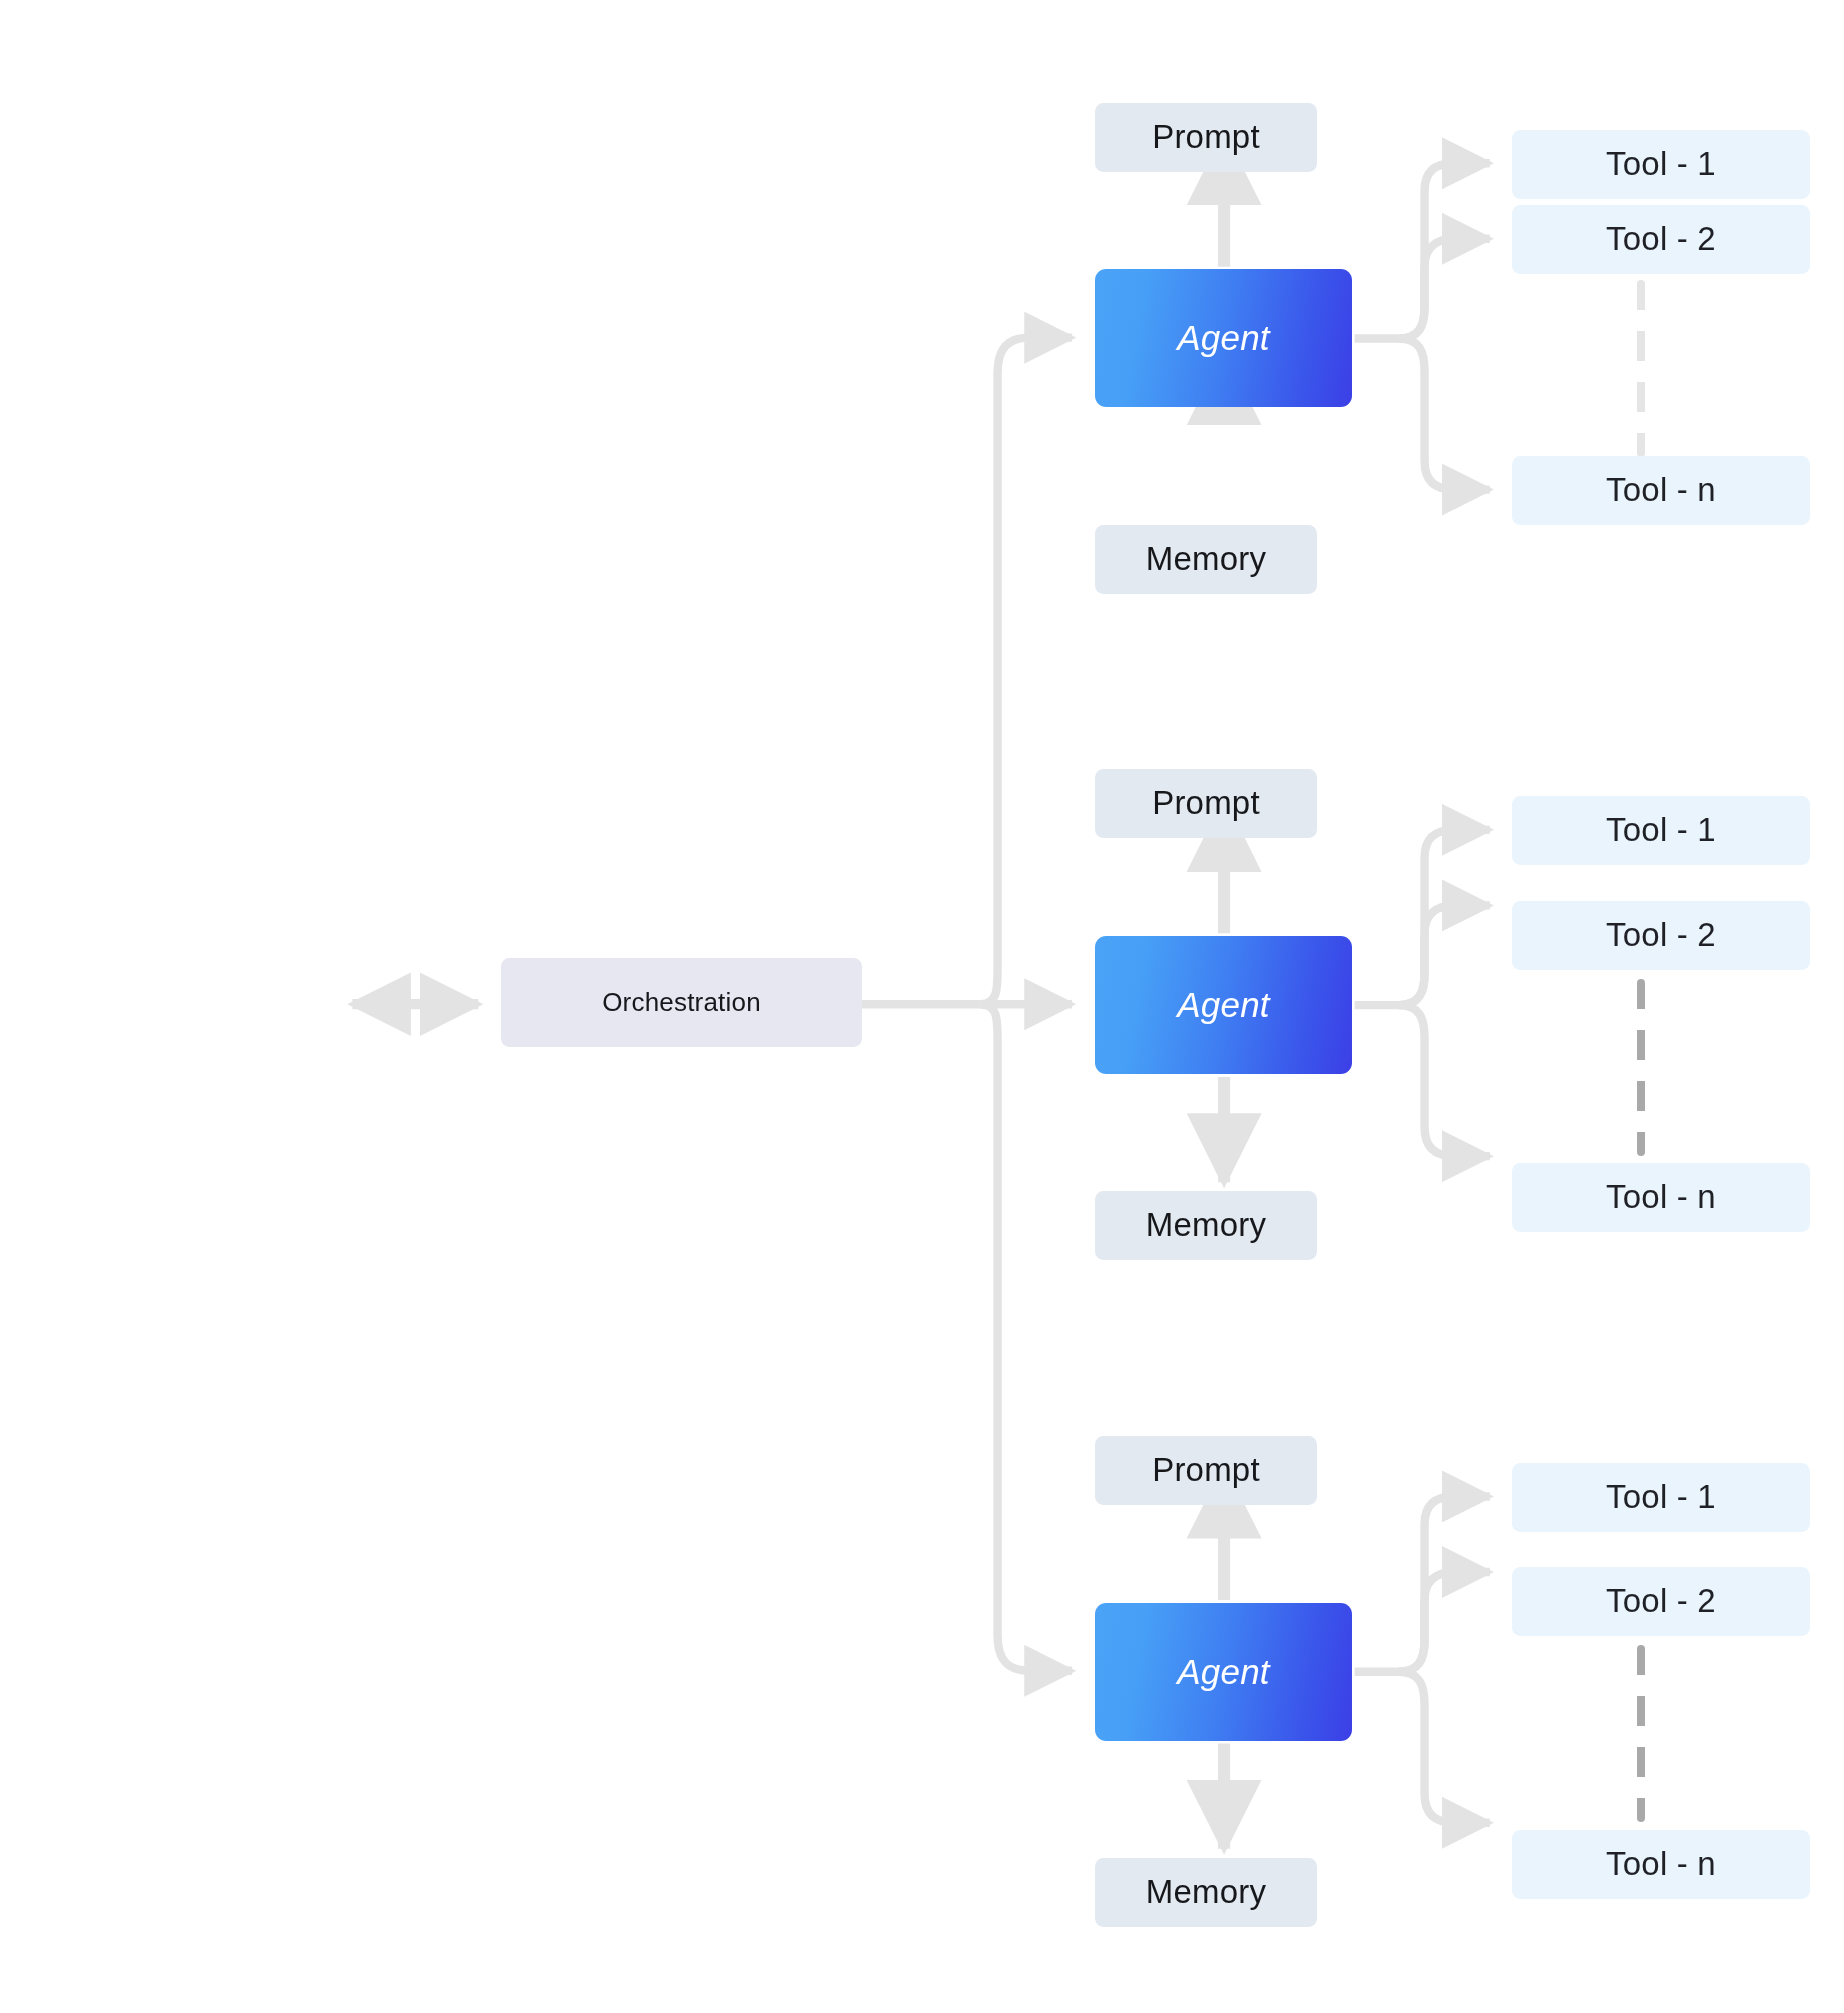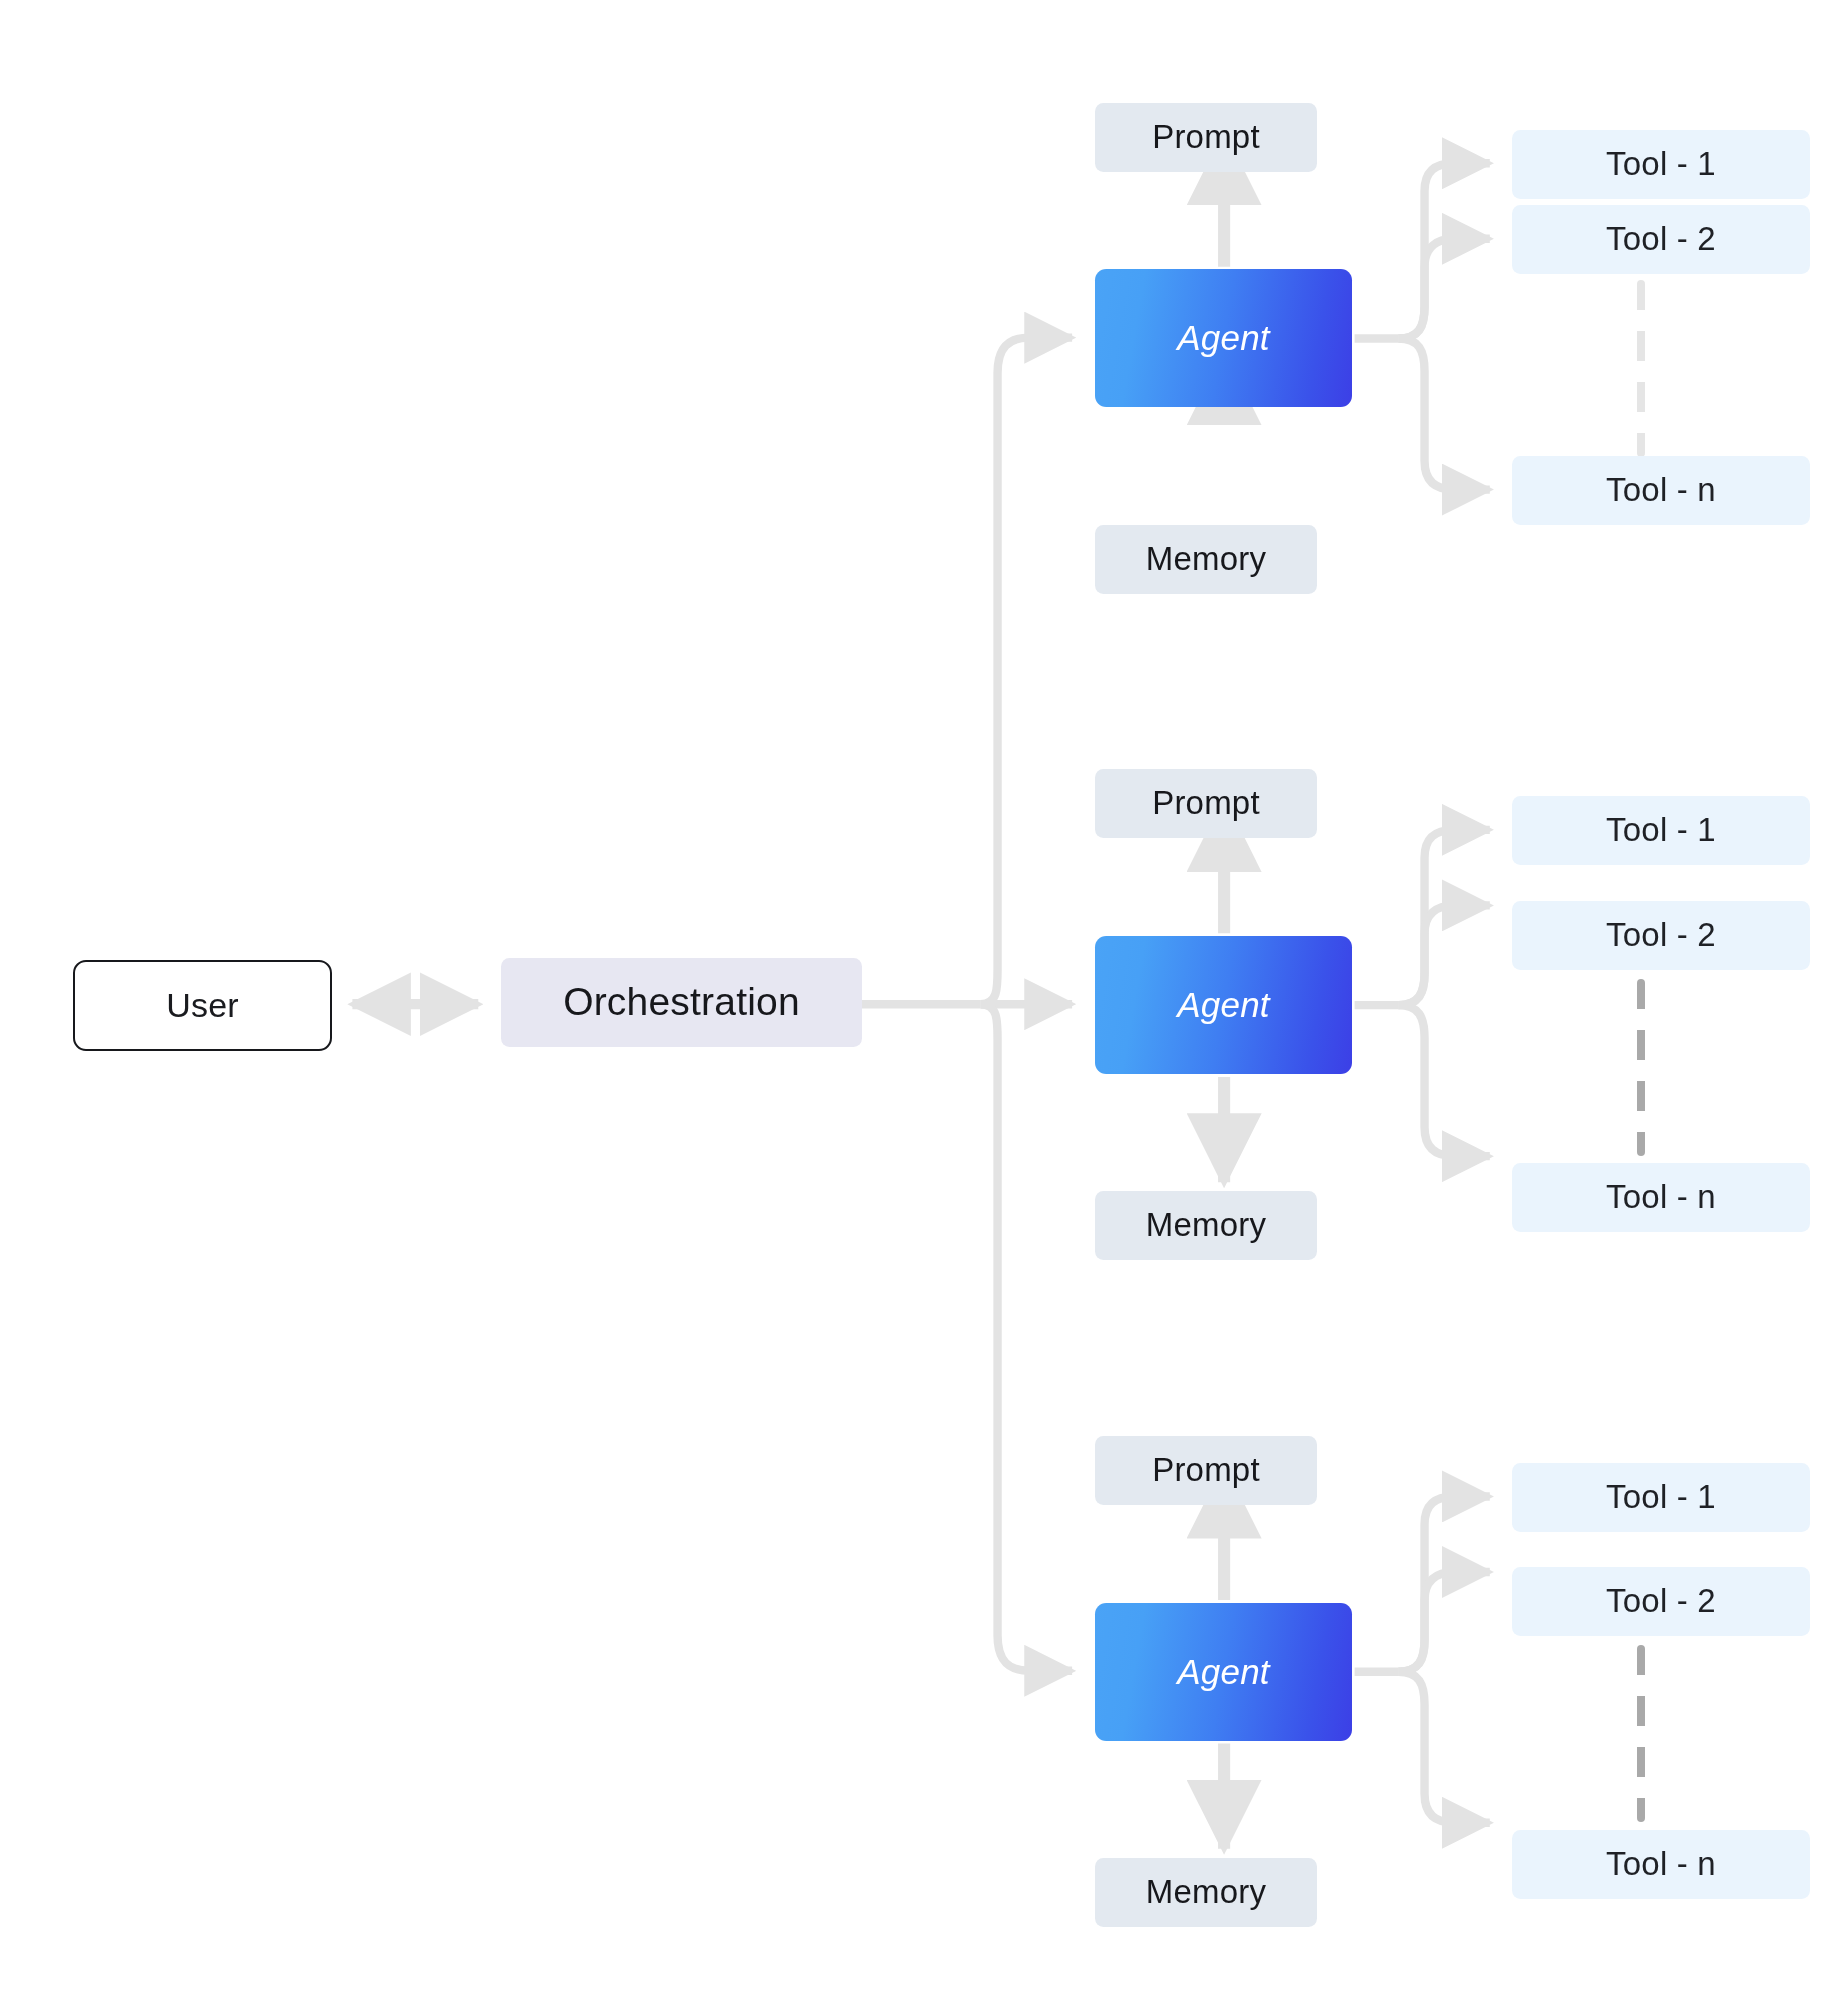--- a/index.html
+++ b/index.html
@@ -53,21 +53,21 @@
 
   
   .node-orchestration {
     left: 501px;
     top: 958px;
     width: 361px;
     height: 89px;
     background: #e7e7f2;
     border-radius: 8.4px;
     color: #17181c;
-    font-size: 39px;
+    font-size: 26px;
     letter-spacing: 0.2px;
   }
 
   
   .node-agent {
     width: 257px;
     height: 138px;
     background: linear-gradient(100deg, #4aa3f6 0%, #47a0f6 18%, #3f7ef2 50%, #3a52ea 84%, #3c3fe6 100%);
     border-radius: 11.2px;
     color: #ffffff;
@@ -141,23 +141,20 @@
     <path d="M 1500 1078 C 1522 1078 1528 1091 1528 1113 L 1528 1209 C 1528 1231 1540 1240 1560 1240 L 1598 1240" fill="none" stroke="#e3e3e3" stroke-width="9" marker-end="url(#ah)"></path>
 
     <line x1="1313" y1="1716" x2="1313" y2="1576" stroke="#e3e3e3" stroke-width="13" marker-end="url(#ah)"></line>
     <line x1="1313" y1="1870" x2="1313" y2="1983" stroke="#e3e3e3" stroke-width="13" marker-end="url(#ah)"></line>
     <line x1="1453" y1="1793" x2="1500" y2="1793" stroke="#e3e3e3" stroke-width="9"></line>
     <path d="M 1500 1793 C 1522 1793 1528 1780 1528 1758 L 1528 1635 C 1528 1613 1540 1605 1560 1605 L 1598 1605" fill="none" stroke="#e3e3e3" stroke-width="9" marker-end="url(#ah)"></path>
     <path d="M 1500 1793 C 1522 1793 1528 1780 1528 1760 L 1528 1716 C 1528 1696 1540 1686 1560 1686 L 1598 1686" fill="none" stroke="#e3e3e3" stroke-width="9" marker-end="url(#ah)"></path>
     <path d="M 1500 1793 C 1522 1793 1528 1806 1528 1828 L 1528 1924 C 1528 1946 1540 1955 1560 1955 L 1598 1955" fill="none" stroke="#e3e3e3" stroke-width="9" marker-end="url(#ah)"></path>
   </svg>
 
-  <div class="node node-user">
-    <span>User</span>
-  </div>
 
   <div class="node node-orchestration">
     <span>Orchestration</span>
   </div>
 
   <div class="node node-aux" style="left:1095px; top:103px;">
     <span>Prompt</span>
   </div>
   <div class="node node-agent" style="left:1095px; top:269px;">
     <span>Agent</span>

